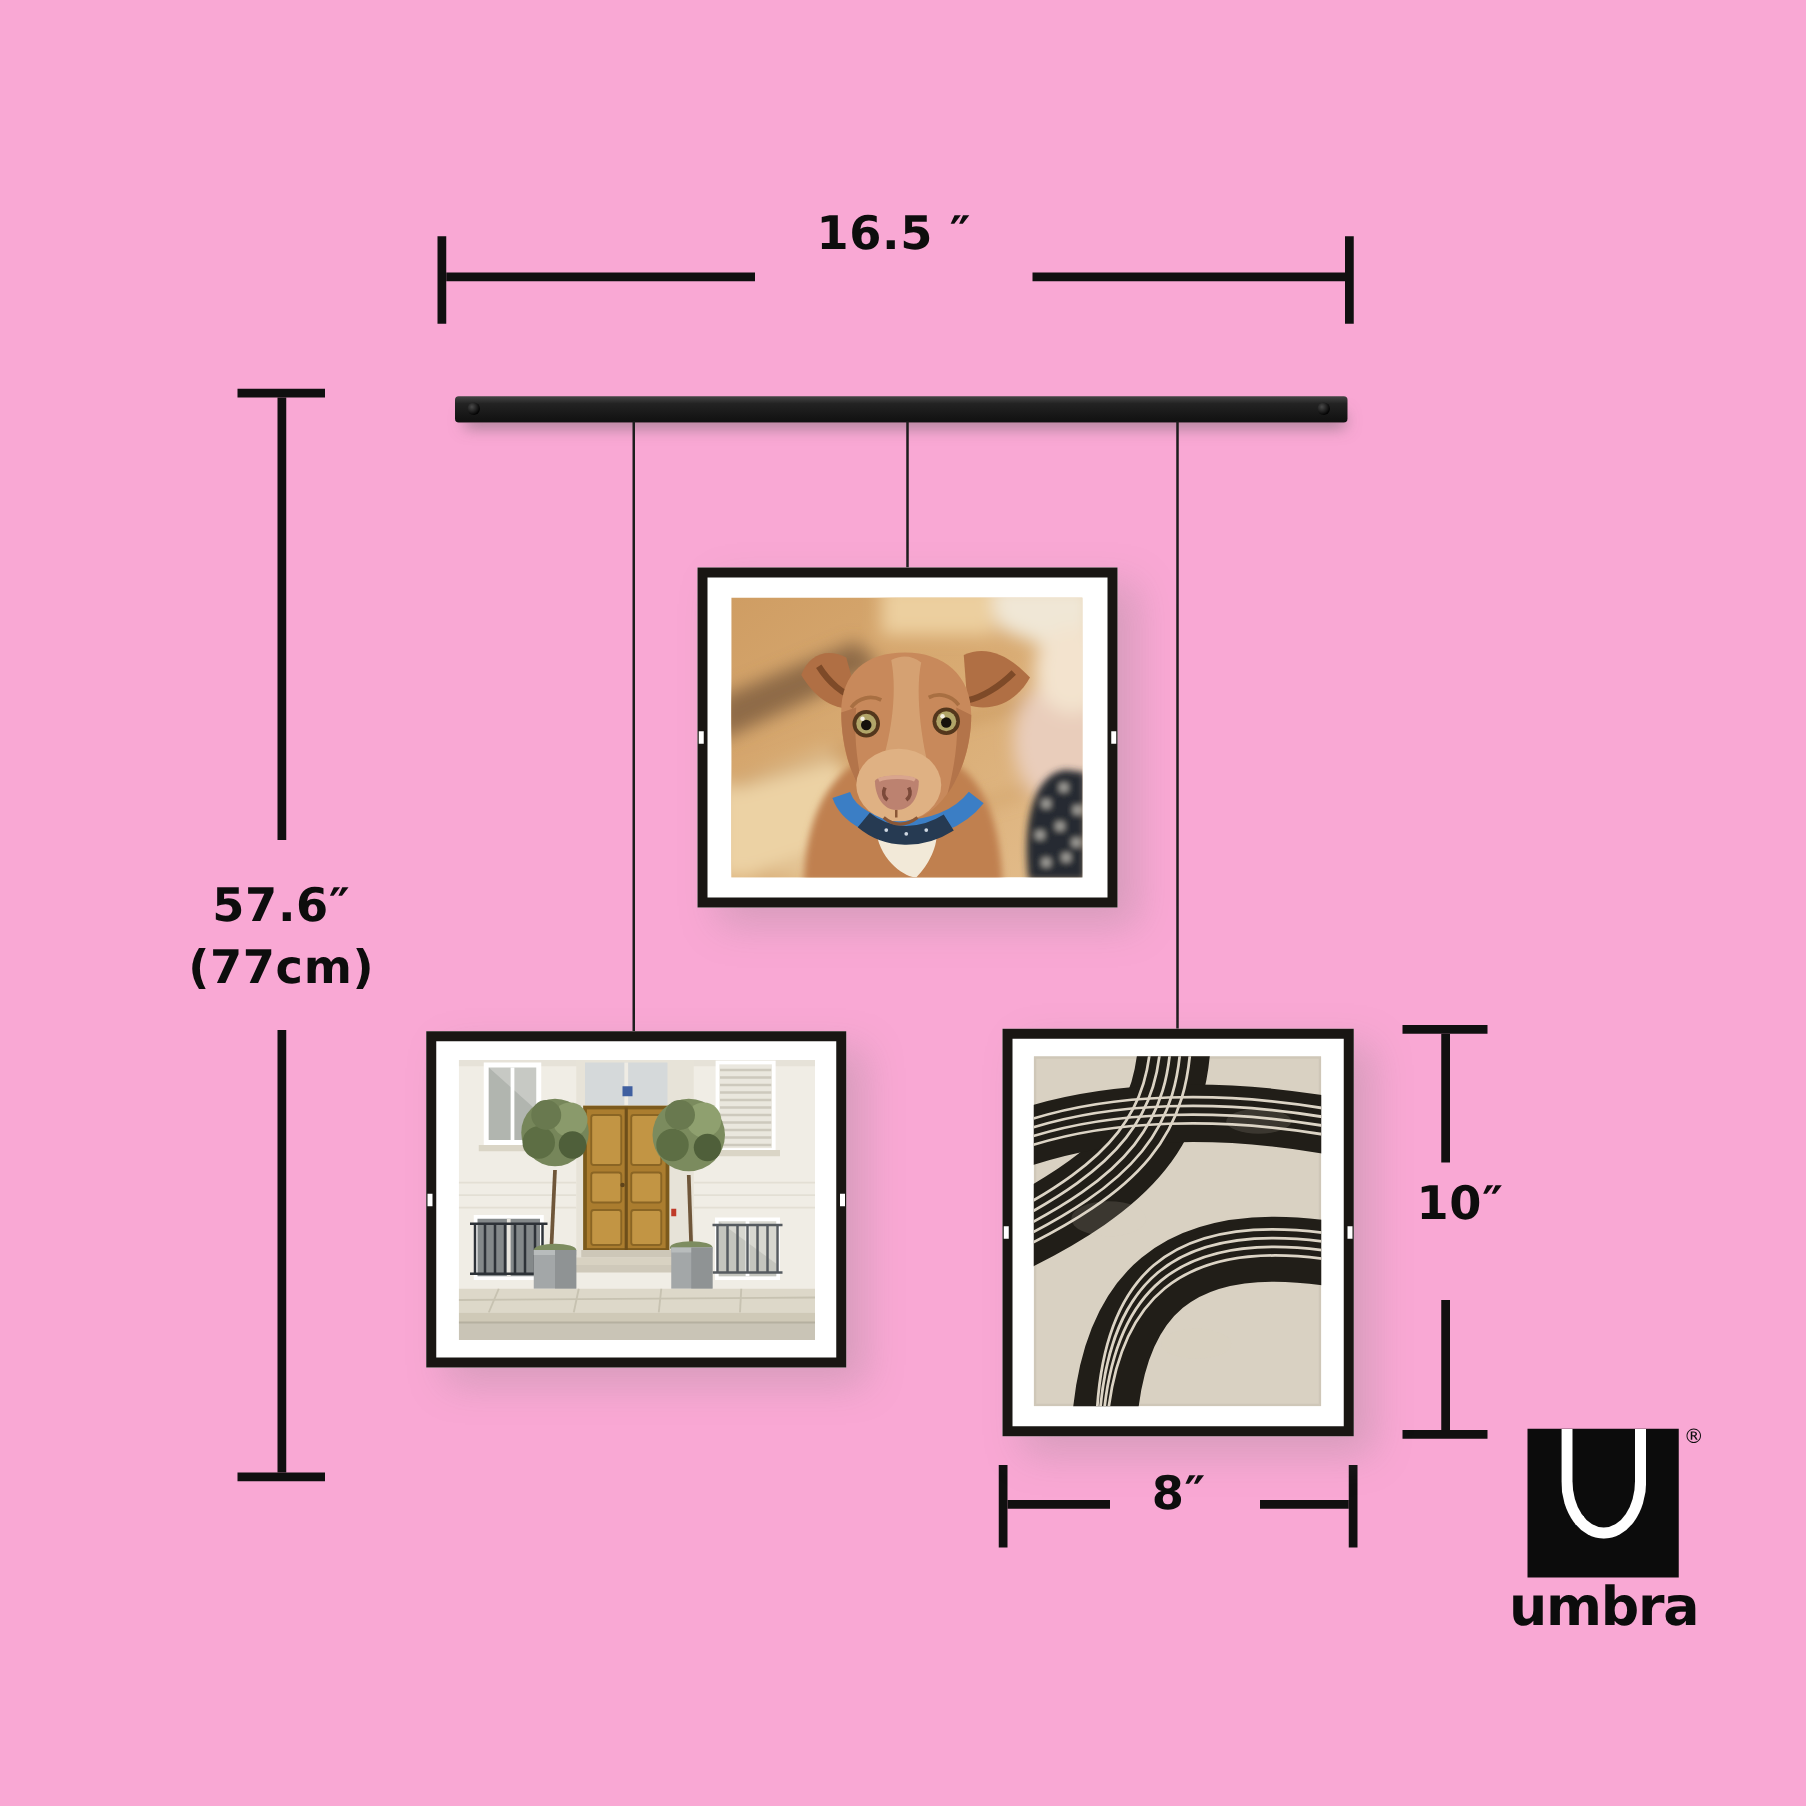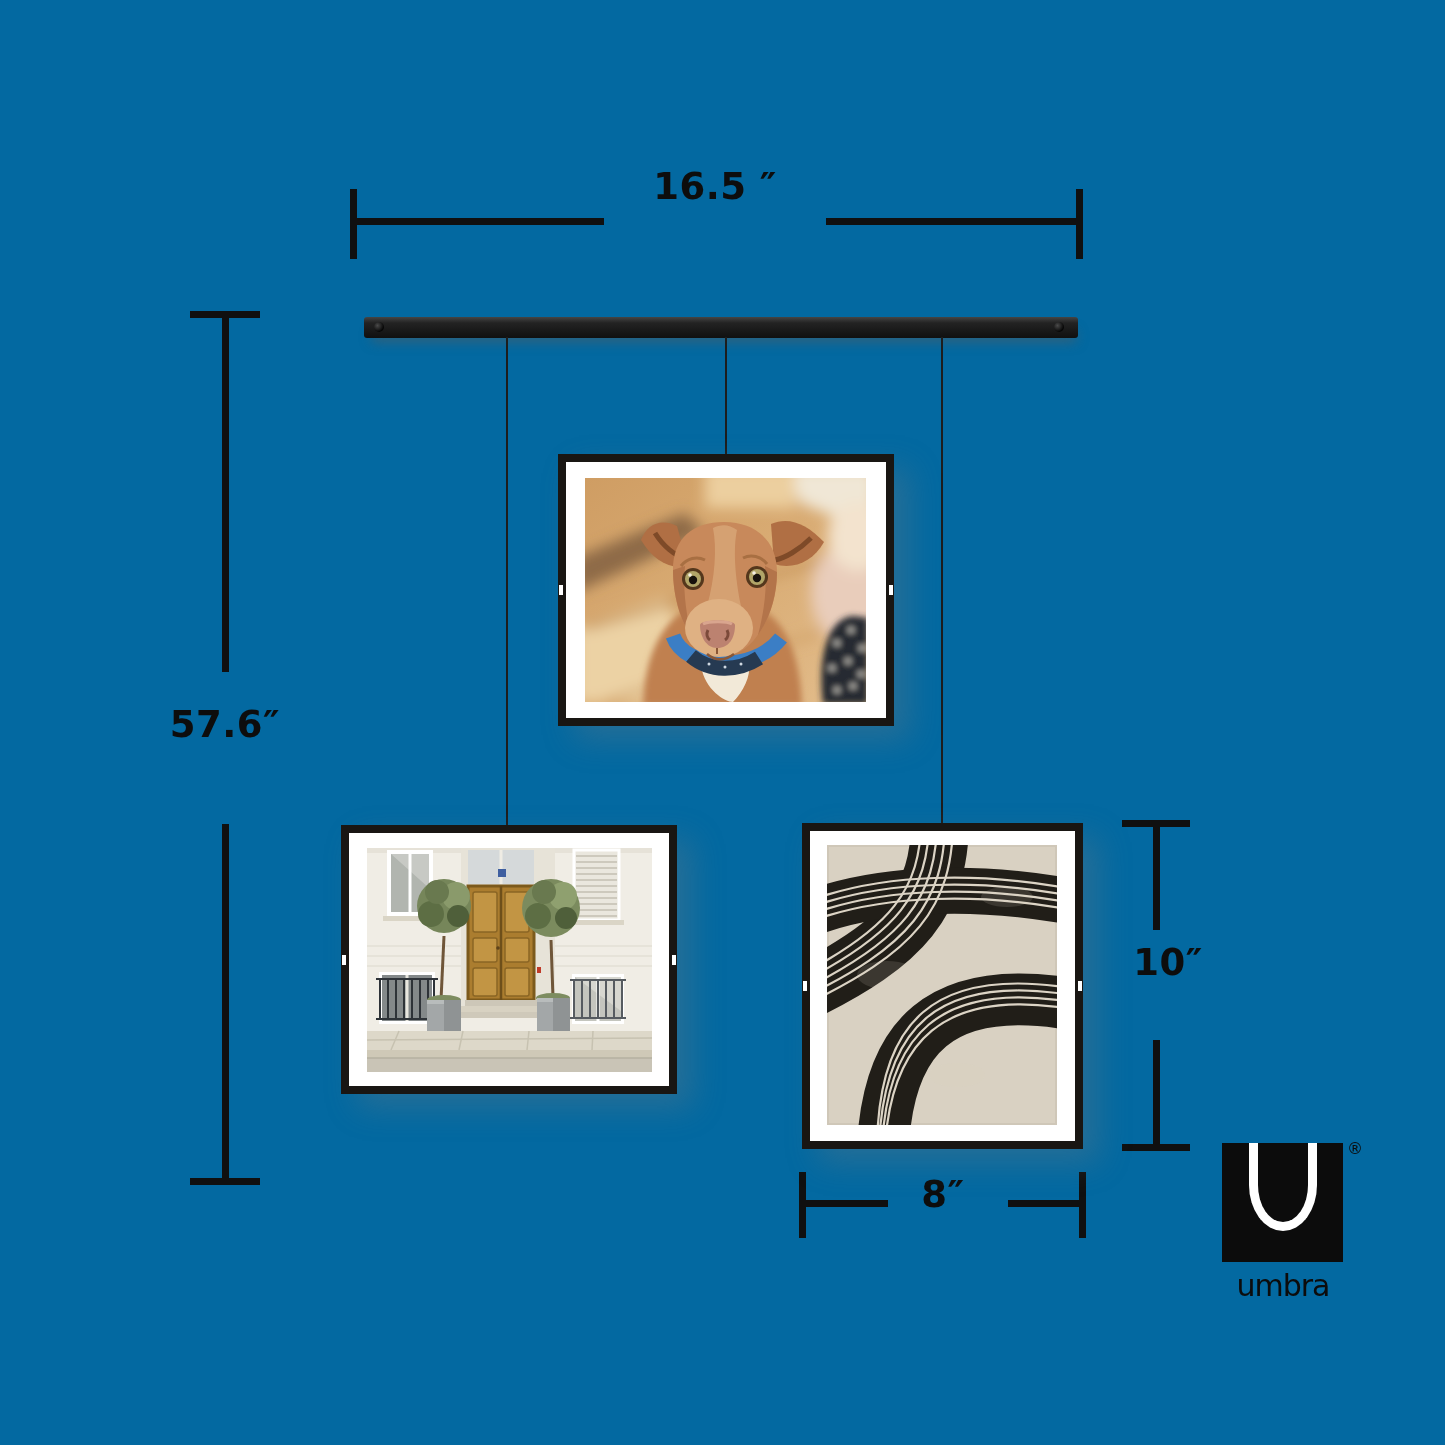--- a/index.html
+++ b/index.html
@@ -1,17 +1,17 @@
 <!DOCTYPE html>
 <html><head>
 <meta charset="utf-8">
 <style>
   html,body{margin:0;padding:0;background:#ffffff;}
   body{font-family:"DejaVu Sans","Liberation Sans",sans-serif;}
-  #canvas{position:relative;width:1445px;height:1445px;background:#0369a1;overflow:hidden;}
+  #canvas{position:relative;width:1445px;height:1445px;background:#f9a8d4;overflow:hidden;}
 
   
   .dim-line,.dim-tick{position:absolute;background:#101010;}
   .dim-label{position:absolute;color:#0d0d0d;font-weight:700;text-align:center;letter-spacing:0.5px;}
   .dim-label .row{display:block;font-size:37px;line-height:49px;}
 
   
   #rail{position:absolute;left:364px;top:317px;width:714px;height:21px;border-radius:3px;
         background:linear-gradient(#454545,#232323 28%,#161616 75%,#101010);
         box-shadow:3px 9px 12px -5px rgba(90,90,90,0.55);}
@@ -28,21 +28,21 @@
   .clip{position:absolute;width:4px;height:10px;background:#ffffff;top:50%;margin-top:-5px;}
   .clip.l{left:-7px;} .clip.r{right:-7px;}
 
   
   #logo-square{position:absolute;left:1222px;top:1143px;width:121px;height:119px;background:#0c0c0c;}
   #logo-u{position:absolute;left:50%;top:0;transform:translateX(-50%);width:50px;height:79px;
           border:9px solid #ffffff;border-top:none;
           border-radius:0 0 34px 34px / 0 0 46px 46px;}
   #logo-reg{position:absolute;left:1347px;top:1139px;font-size:16px;color:#0c0c0c;font-weight:400;}
   #logo-word{position:absolute;left:1205px;top:1261px;width:156px;text-align:center;
-             font-size:30px;font-weight:400;letter-spacing:-1px;color:#0c0c0c;line-height:50px;}
+             font-size:43px;font-weight:700;letter-spacing:-1px;color:#0c0c0c;line-height:50px;}
 </style>
 </head>
 <body>
 
 <div id="canvas">
 
   <div>
     <div class="dim-tick" style="left:350px;top:189px;width:7px;height:70px;"></div>
     <div class="dim-tick" style="left:1076px;top:189px;width:7px;height:70px;"></div>
     <div class="dim-line" style="left:357px;top:218px;width:247px;height:7px;"></div>
@@ -52,20 +52,21 @@
     </div>
   </div>
 
   <div>
     <div class="dim-tick" style="left:190px;top:311px;width:70px;height:7px;"></div>
     <div class="dim-tick" style="left:190px;top:1178px;width:70px;height:7px;"></div>
     <div class="dim-line" style="left:222px;top:318px;width:7px;height:354px;"></div>
     <div class="dim-line" style="left:222px;top:824px;width:7px;height:354px;"></div>
     <div class="dim-label" style="left:95px;top:700px;width:260px;">
       <span class="row">57.6″</span>
+      <span class="row">(77cm)</span>
     </div>
   </div>
 
   <div>
     <div class="dim-tick" style="left:1122px;top:820px;width:68px;height:7px;"></div>
     <div class="dim-tick" style="left:1122px;top:1144px;width:68px;height:7px;"></div>
     <div class="dim-line" style="left:1153px;top:827px;width:7px;height:103px;"></div>
     <div class="dim-line" style="left:1153px;top:1040px;width:7px;height:104px;"></div>
     <div class="dim-label" style="left:1048px;top:938px;width:240px;">
       <span class="row">10″</span>

